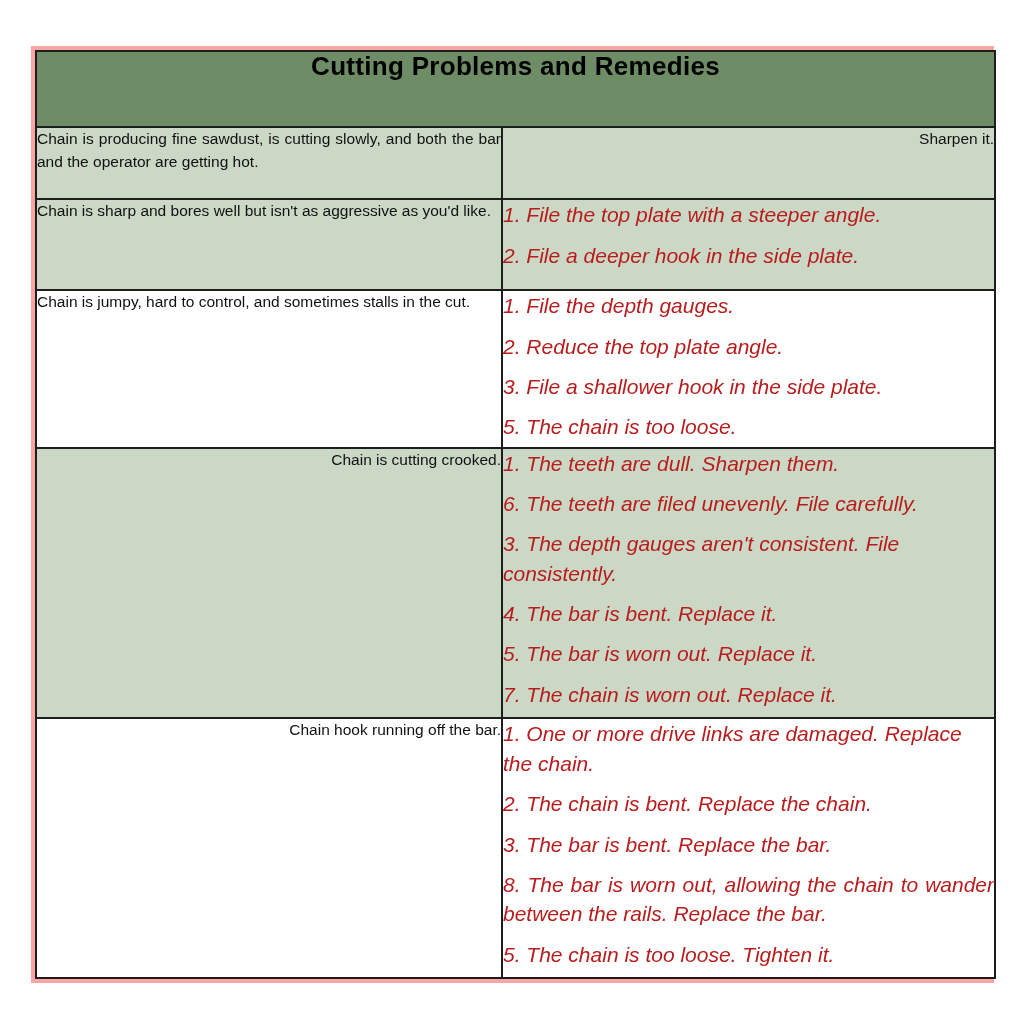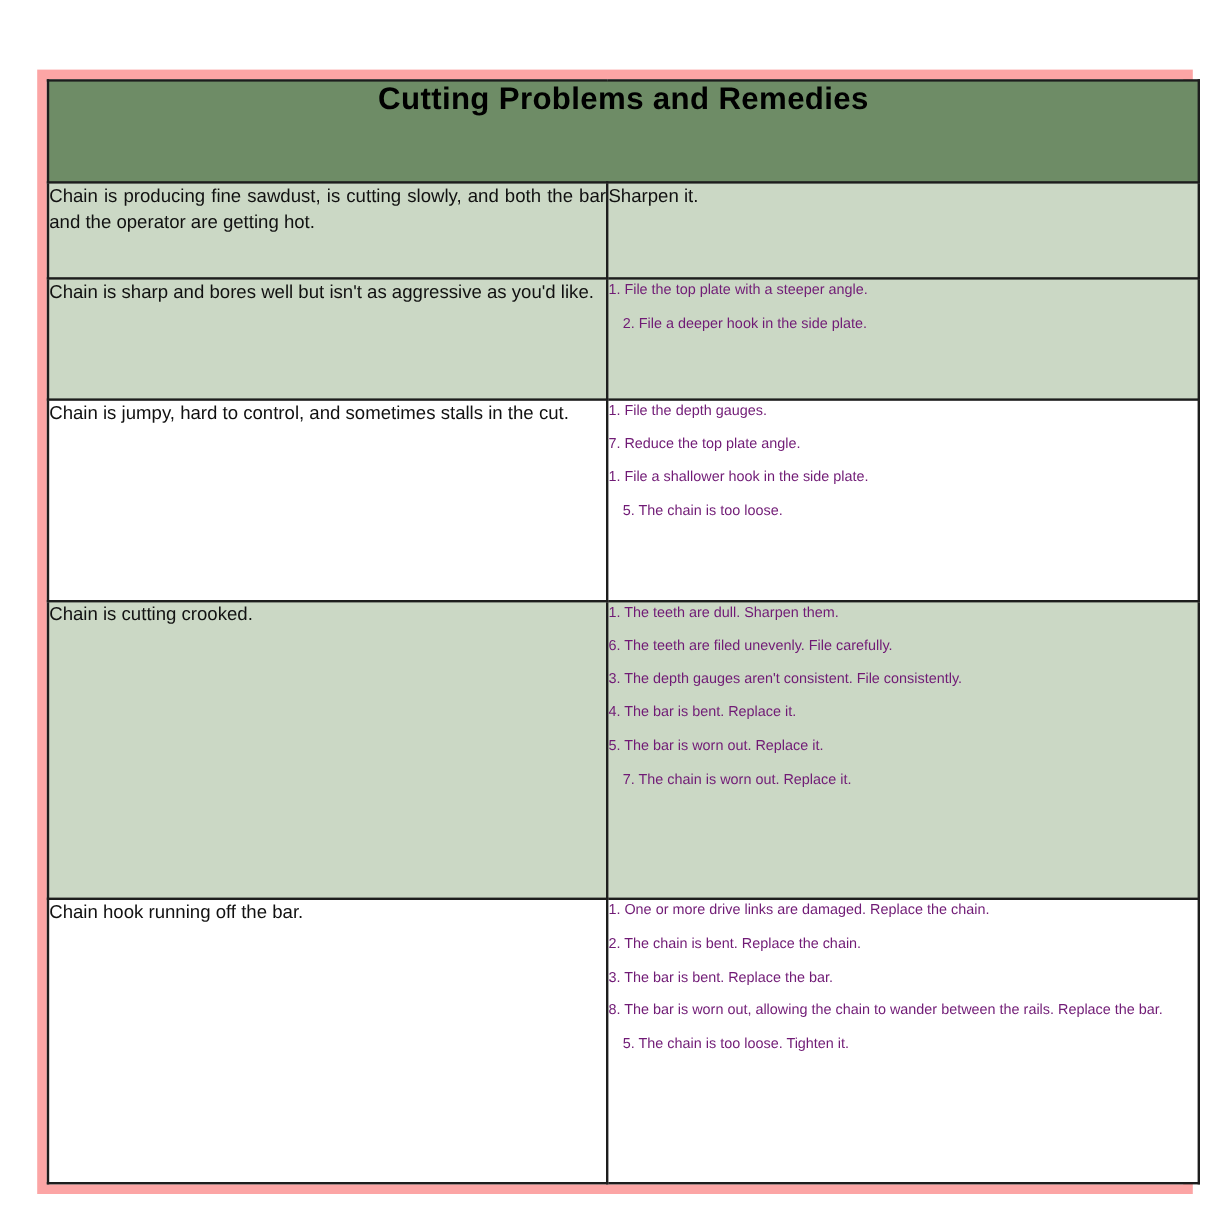--- a/index.html
+++ b/index.html
@@ -12,25 +12,25 @@
     height: 1024px;
     background: #ffffff;
     font-family: "Liberation Sans", sans-serif;
     color: #000000;
     overflow: hidden;
   }
 
   #table-wrap {
     position: absolute;
     left: 31px;
-    top: 58px;
+    top: 46px;
     width: 963px;
     height: 937px;
     box-sizing: border-box;
-    border: 8px solid #fca5a5;
+    border: 4px solid #fca5a5;
     background: #ffffff;
   }
 
   table.matrix {
     width: 100%;
     height: 100%;
     border-collapse: collapse;
     table-layout: fixed;
   }
 
@@ -85,39 +85,39 @@
 
   .para {
     font-size: 15.5px;
     line-height: 1.47;
     color: #111111;
     margin: 0;
     text-align: justify;
     text-justify: inter-word;
   }
   .para.nojust {
-    text-align: left;
+    text-align: right;
   }
 
   ol.remedy-list {
     list-style: none;
     margin: 0;
     padding: 0;
   }
   ol.remedy-list li {
-    font-size: 12px;
+    font-size: 21px;
     line-height: 1.4;
-    color: #701a75;
+    color: #b91c1c;
     margin: 0 0 11px 0;
     padding: 0;
     text-align: left;
+    font-style: italic;
   }
   ol.remedy-list li:last-child {
     margin-bottom: 0;
-    padding-left: 12px;
   }
   ol.remedy-list li.justify {
     text-align: justify;
     text-justify: inter-word;
   }
 
   
   col.c-prob { width: 466px; }
   col.c-rem  { width: 493px; }
 
@@ -167,22 +167,22 @@
         </td>
       </tr>
 
       <tr class="plain r4">
         <td class="body-cell">
           <p class="para">Chain is jumpy, hard to control,  and sometimes stalls in the cut.</p>
         </td>
         <td class="body-cell">
           <ol class="remedy-list">
             <li>1. File the depth gauges.</li>
-            <li>7. Reduce the top plate angle.</li>
-            <li>1. File a shallower hook in the side plate.</li>
+            <li>2. Reduce the top plate angle.</li>
+            <li>3. File a shallower hook in the side plate.</li>
             <li>5. The chain is too loose.</li>
           </ol>
         </td>
       </tr>
 
       <tr class="shaded r5">
         <td class="body-cell">
           <p class="para nojust">Chain is cutting  crooked.</p>
         </td>
         <td class="body-cell">

